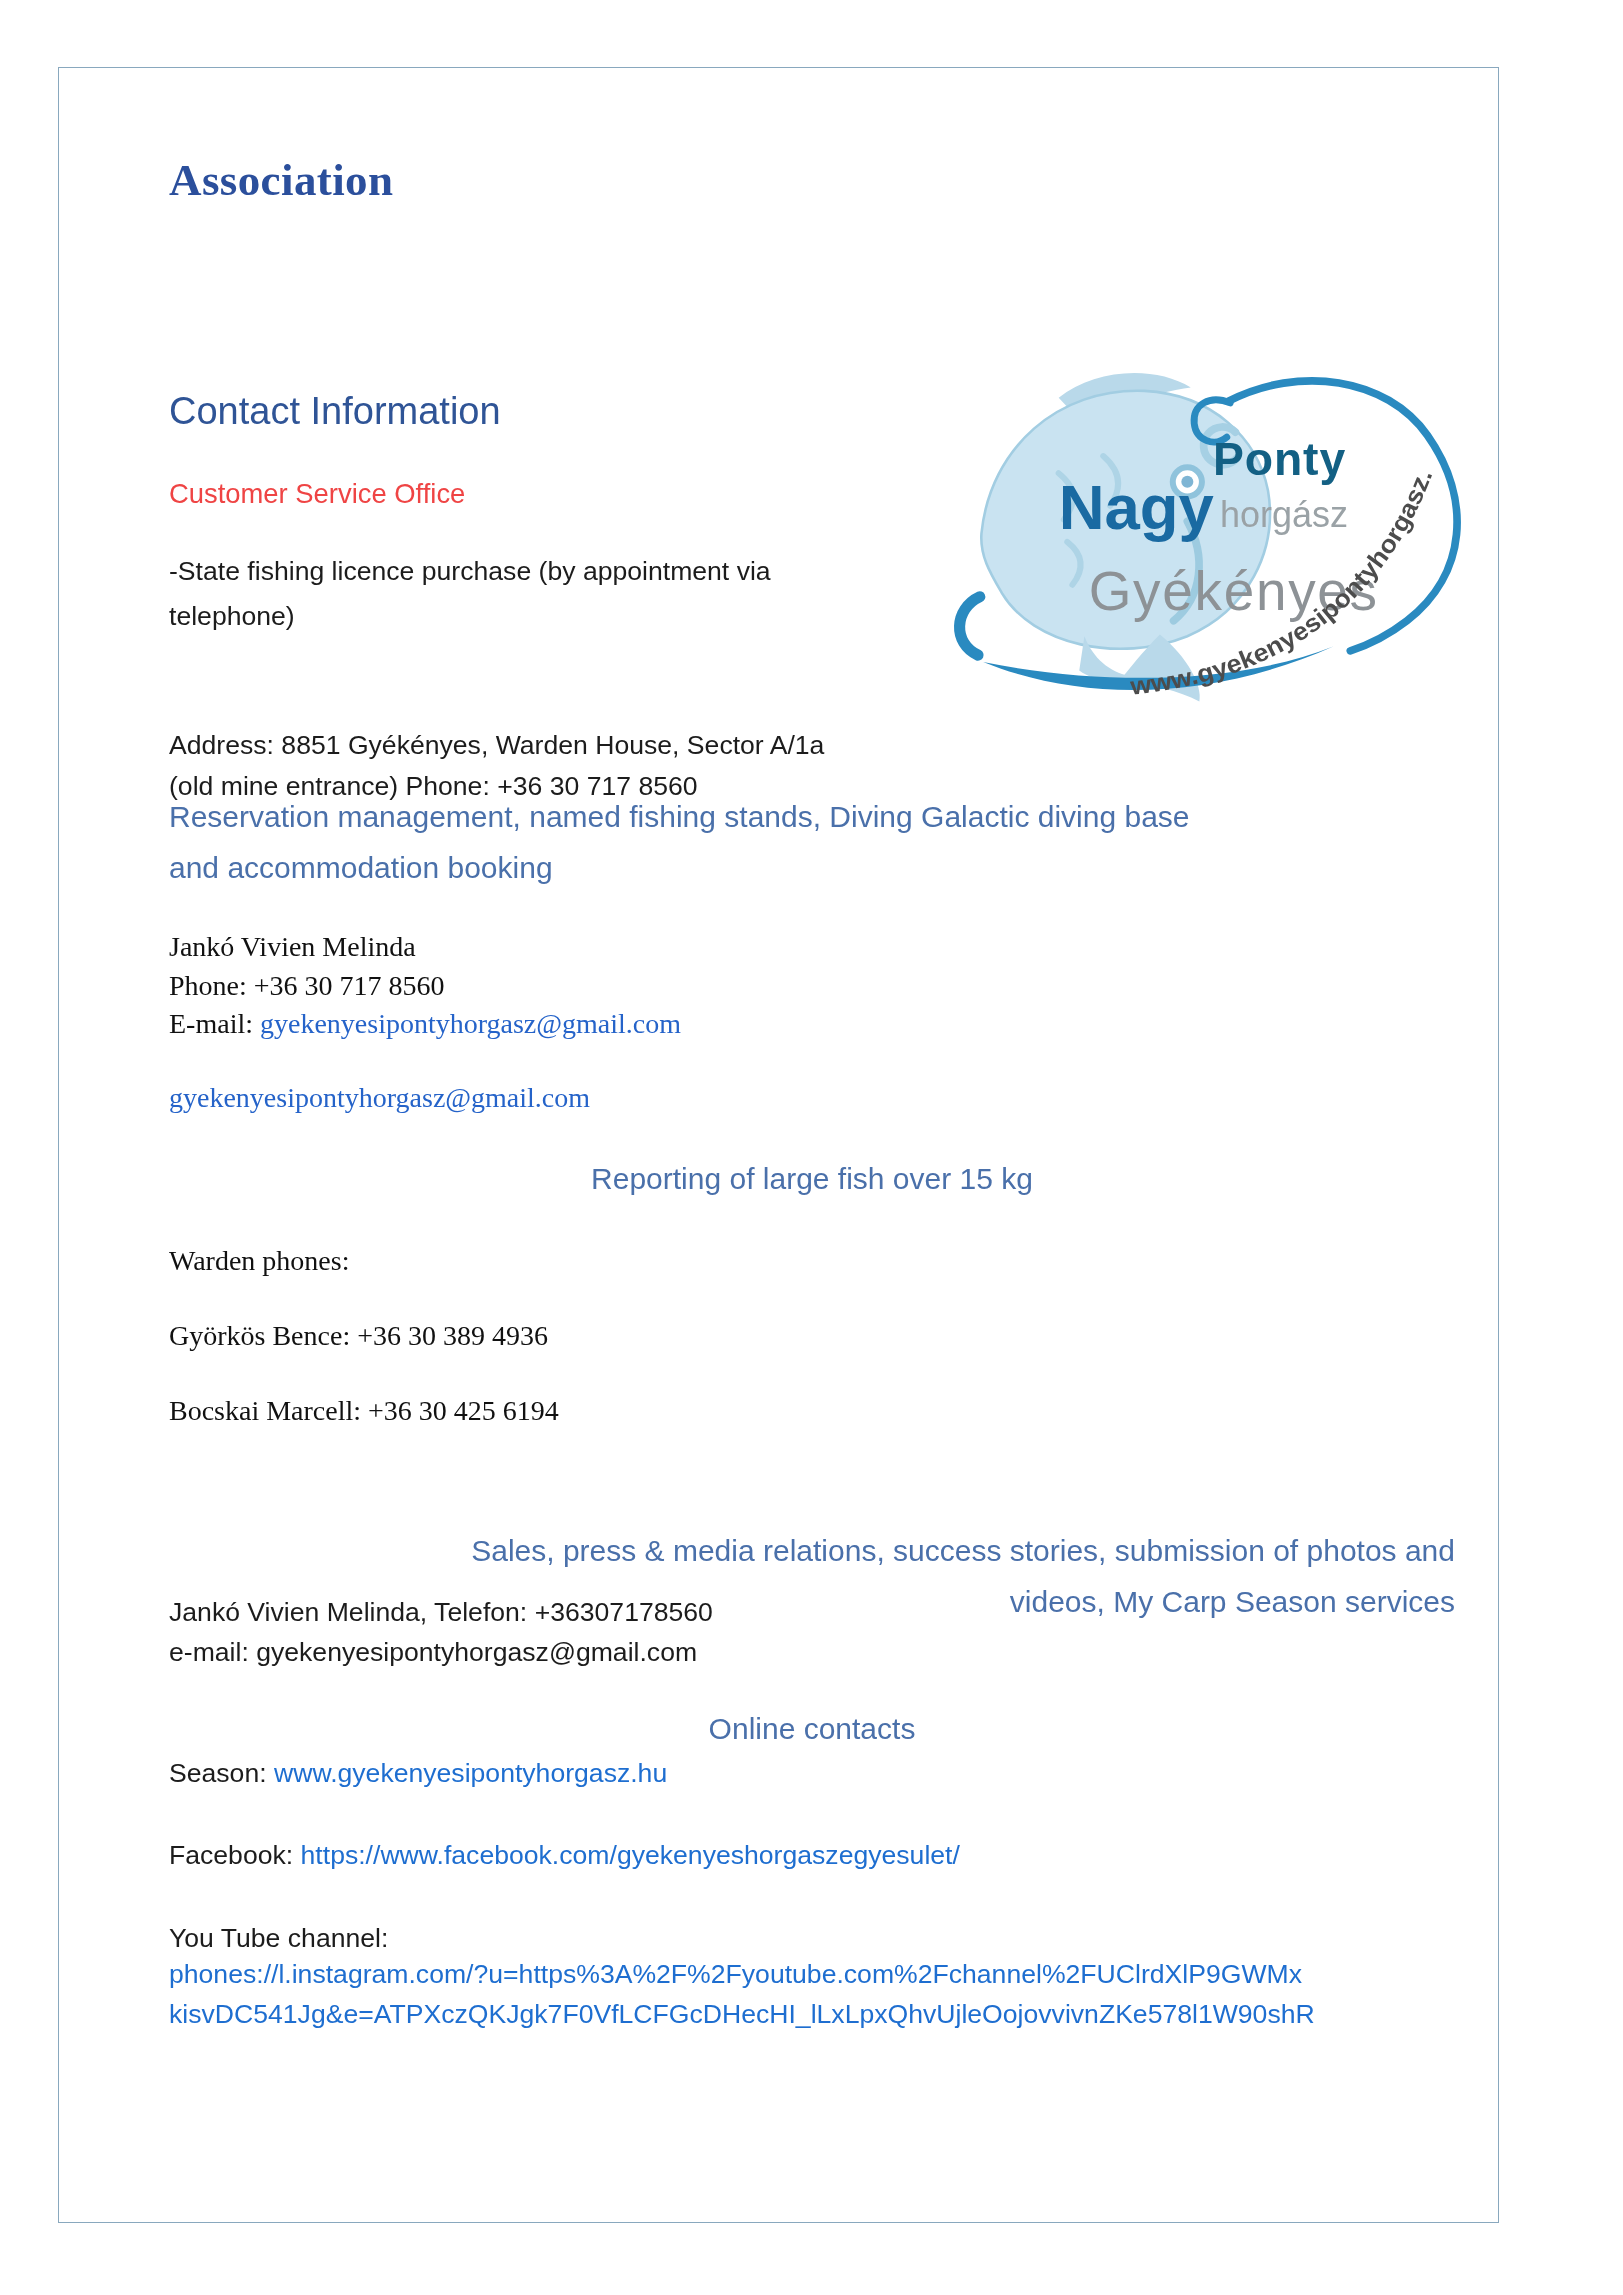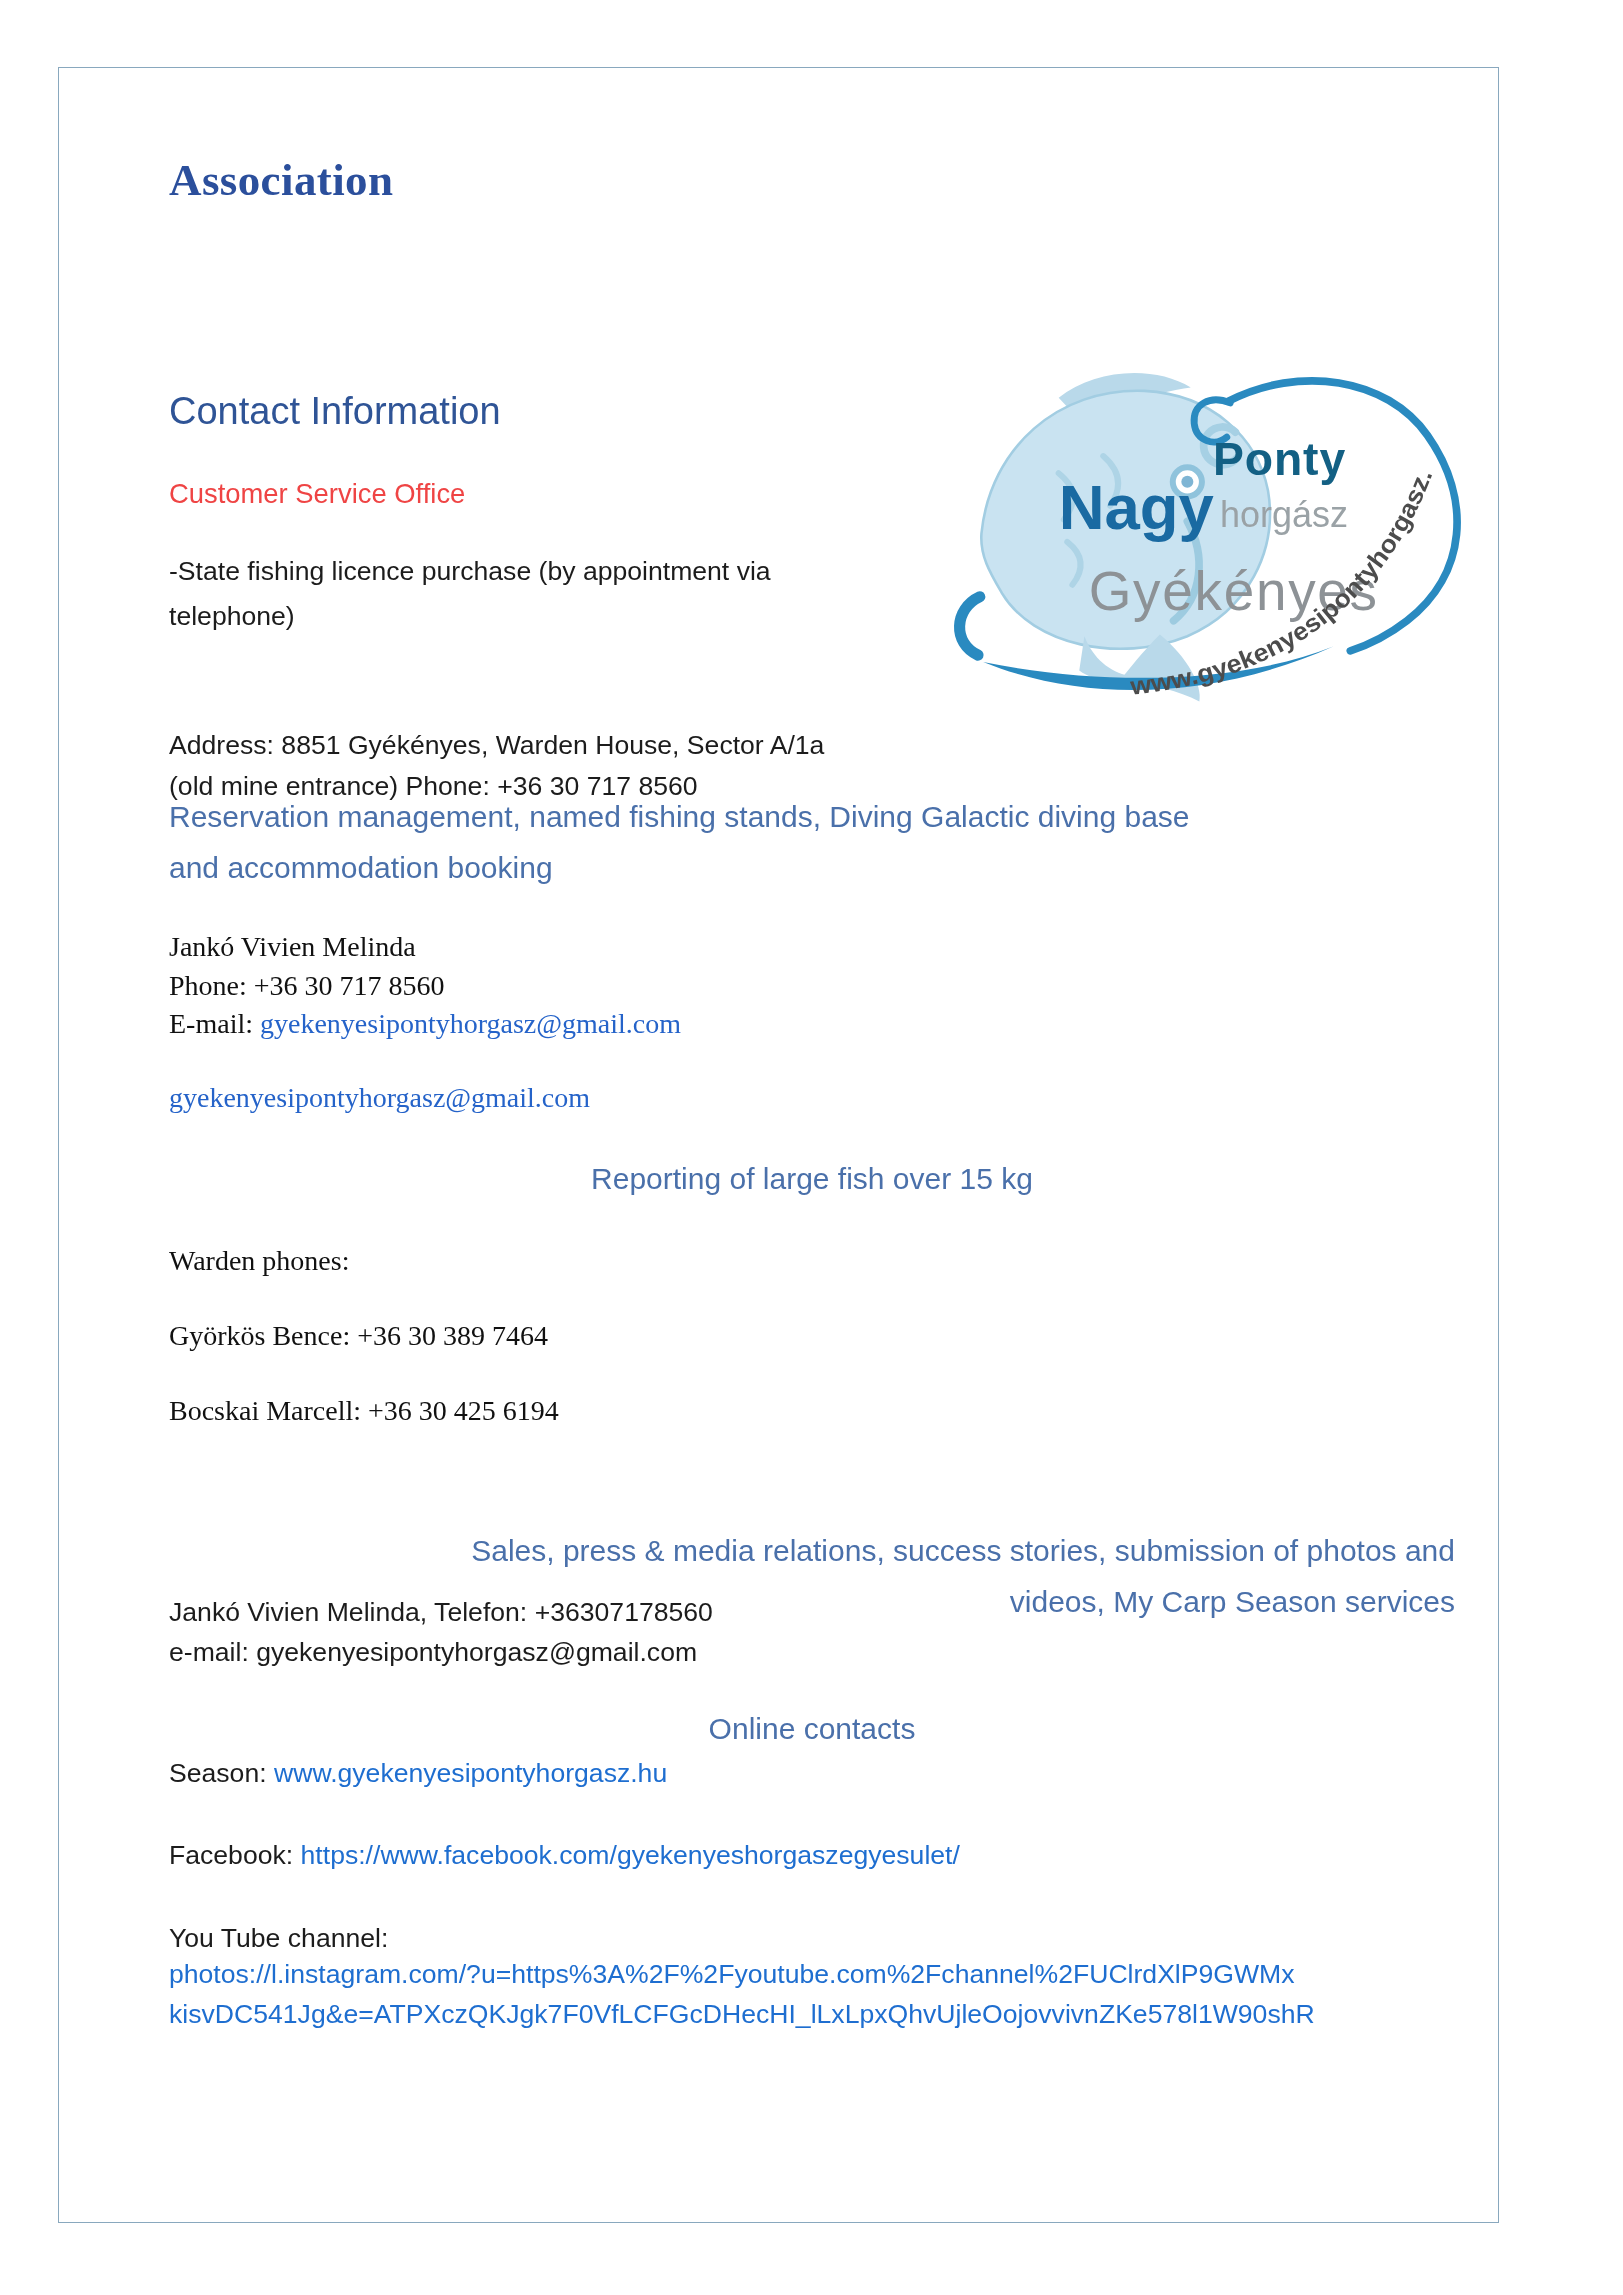--- a/index.html
+++ b/index.html
@@ -63,21 +63,21 @@
   </div>
 </div>
 
 <div class="abs serif" style="top:1079px;">
   <span class="link">gyekenyesipontyhorgasz@gmail.com</span>
 </div>
 
 <div class="abs hc center" style="top:1153px;">Reporting of large fish over 15 kg</div>
 
 <div class="abs serif" style="top:1242px;">Warden phones:</div>
-<div class="abs serif" style="top:1317px;">Györkös Bence: +36 30 389 7464</div>
+<div class="abs serif" style="top:1317px;">Györkös Bence: +36 30 389 4936</div>
 <div class="abs serif" style="top:1392px;">Bocskai Marcell: +36 30 425 6194</div>
 
 <div class="abs hc center" style="top:1525px;text-align:right;">
   <div>Sales, press &amp; media relations, success stories, submission of photos and</div>
   <div>videos, My Carp Season services</div>
 </div>
 
 <div class="abs sans" style="top:1593px;line-height:1.5;">
   <div>Jankó Vivien Melinda, Telefon: +36307178560</div>
   <div>e-mail: gyekenyesipontyhorgasz@gmail.com</div>
@@ -88,21 +88,21 @@
 <div class="abs sans" style="top:1751px;">
   <span>Season: </span><span class="link">www.gyekenyesipontyhorgasz.hu</span>
 </div>
 
 <div class="abs sans" style="top:1833px;">
   <span>Facebook: </span><span class="link">https://www.facebook.com/gyekenyeshorgaszegyesulet/</span>
 </div>
 
 <div class="abs sans" style="top:1916px;">You Tube channel:</div>
 <div class="abs url-block" style="top:1955px;">
-  <div class="link">photos://l.instagram.com/?u=https%3A%2F%2Fyoutube.com%2Fchannel%2FUClrdXlP9GWMx</div>
+  <div class="link">phones://l.instagram.com/?u=https%3A%2F%2Fyoutube.com%2Fchannel%2FUClrdXlP9GWMx</div>
   <div class="link">kisvDC541Jg&amp;e=ATPXczQKJgk7F0VfLCFGcDHecHI_lLxLpxQhvUjleOojovvivnZKe578l1W90shR</div>
 </div>
 
 <div class="logo-wrap">
   <svg width="549" height="352" viewBox="0 0 640 410" xmlns="http://www.w3.org/2000/svg">
 
     <g>
       <path d="M 150,52 C 192,18 262,14 304,40 C 262,46 212,60 182,86 Z" fill="#b9d9ea"></path>
       <path d="M 60,210 C 70,110 150,40 250,44 C 330,48 382,100 394,160 C 406,230 370,300 300,330 C 220,362 120,340 84,280 C 70,256 58,236 60,210 Z" fill="#c9e3f1" stroke="#a2cde2" stroke-width="3"></path>
       <path d="M 268,328 C 300,354 318,388 314,406 C 282,390 242,382 216,388 C 234,366 248,348 268,328 Z" fill="#b9d9ea"></path>

